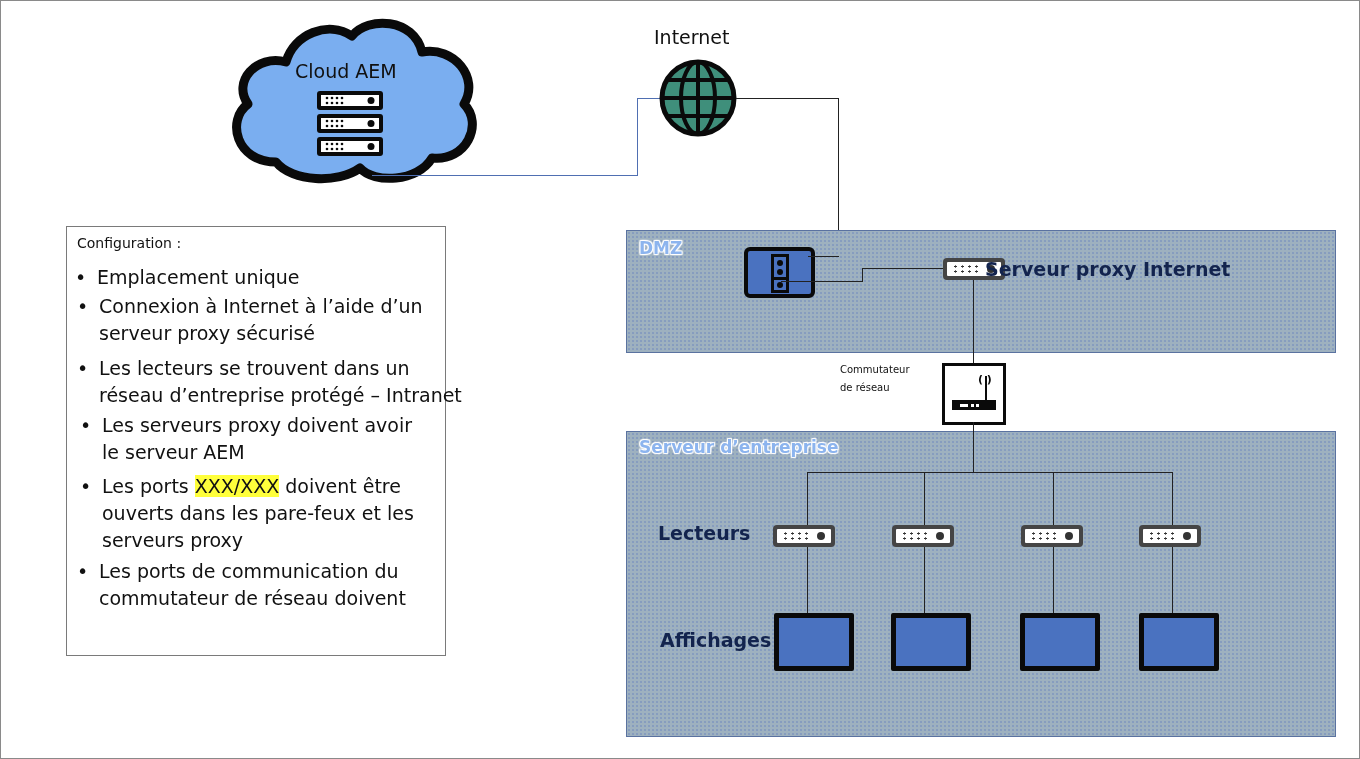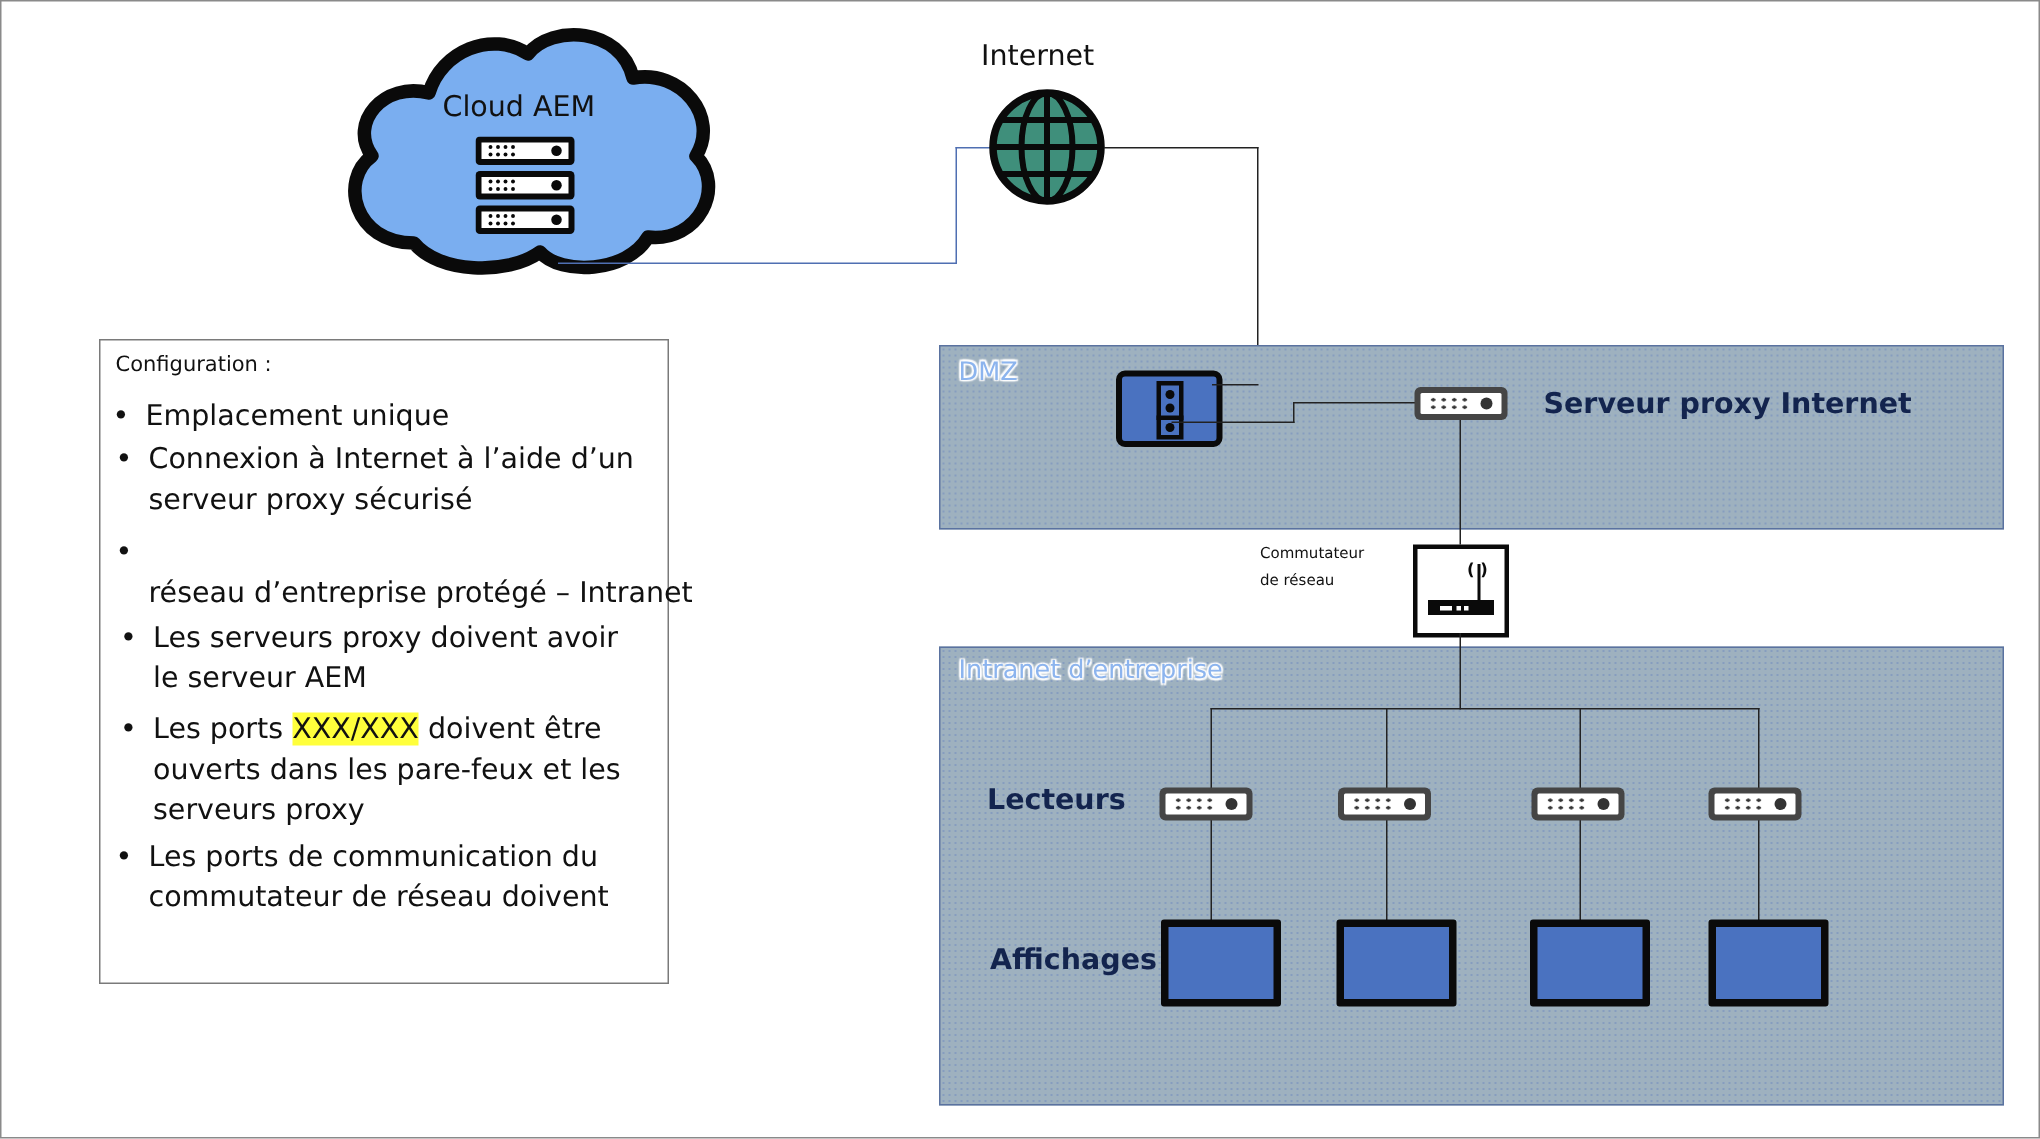--- a/index.html
+++ b/index.html
@@ -2,21 +2,21 @@
 <html><head>
 <meta charset="utf-8">
 <style>
   html, body { margin:0; padding:0; }
   body { width:1360px; height:759px; position:relative; background:#fff; font-family:"DejaVu Sans", sans-serif; overflow:hidden; }
   .frame { position:absolute; left:0; top:0; width:1358px; height:757px; border:1px solid #8a8a8a; }
   .abs { position:absolute; }
   .zone { position:absolute; background-color:#9eb1bf; border:1px solid #5a72a0;
           background-image: radial-gradient(rgba(90,120,190,0.35) 0.8px, transparent 1px);
           background-size:4px 4px; }
-  .zone-label { position:absolute; font-weight:normal; font-size:17px; color:#8cb4ee;
+  .zone-label { position:absolute; font-weight:bold; font-size:17px; color:#8cb4ee;
           text-shadow: 0 0 2px #fff, 0 0 2px #fff, 1px 1px 1px #fff, -1px -1px 1px #fff, 1px -1px 1px #fff, -1px 1px 1px #fff; }
   .dark-label { position:absolute; font-weight:bold; color:#13244e; font-size:19px; }
   .config-box { position:absolute; left:66px; top:226px; width:378px; height:428px; border:1px solid #7a7a7a; background:#fff; }
   .config-title { position:absolute; left:10px; top:8px; font-size:14px; color:#111; }
   .cfg-item { position:absolute; font-size:19px; line-height:27px; color:#111; }
   .cfg-item .bullet { position:absolute; left:-22px; top:0; }
   .hl { background:#ffff3b; }
   .line-h, .line-v { position:absolute; background:#222; }
   .line-h { height:1px; }
   .line-v { width:1px; }
@@ -101,21 +101,21 @@
 <div class="config-box">
   <div class="config-title">Configuration :</div>
 
   <div class="cfg-item" style="left:30px;top:37px">
     <span class="bullet">•</span><span>Emplacement unique</span>
   </div>
   <div class="cfg-item" style="left:32px;top:66px">
     <span class="bullet">•</span><span>Connexion à Internet à l’aide d’un</span><br><span>serveur proxy sécurisé</span>
   </div>
   <div class="cfg-item" style="left:32px;top:128px">
-    <span class="bullet">•</span><br><span style="white-space:nowrap">réseau d’entreprise protégé – Intranet</span>
+    <span class="bullet">•</span><span>Les lecteurs se trouvent dans un</span><br><span style="white-space:nowrap">réseau d’entreprise protégé – Intranet</span>
   </div>
   <div class="cfg-item" style="left:35px;top:185px">
     <span class="bullet">•</span><span>Les serveurs proxy doivent avoir</span><br><span>le serveur AEM</span>
   </div>
   <div class="cfg-item" style="left:35px;top:246px">
     <span class="bullet">•</span><span>Les ports </span><span class="hl">XXX/XXX</span><span> doivent être</span><br><span>ouverts dans les pare-feux et les</span><br><span>serveurs proxy</span>
   </div>
   <div class="cfg-item" style="left:32px;top:331px">
     <span class="bullet">•</span><span>Les ports de communication du</span><br><span>commutateur de réseau doivent</span><br>
   </div>
@@ -136,37 +136,37 @@
 <div class="line-h" style="left:781px;top:281px;width:82px"></div>
 <div class="line-v" style="left:862px;top:268px;height:14px"></div>
 <div class="line-h" style="left:862px;top:268px;width:82px"></div>
 
 <div class="router" style="left:943px;top:258px">
     <div class="face">
       <div class="dots"></div>
       <div class="led"></div>
     </div>
   </div>
-<div class="dark-label" style="left:1029px;top:258px">Serveur proxy Internet</div>
+<div class="dark-label" style="left:985px;top:258px">Serveur proxy Internet</div>
 <div class="line-v" style="left:973px;top:280px;height:84px"></div>
 
 <div class="abs" style="left:840px;top:361px;font-size:10px;line-height:18px;color:#111">
   <span>Commutateur</span><br><span>de réseau</span>
 </div>
 <div class="abs" style="left:942px;top:363px;width:58px;height:56px;border:3px solid #0a0a0a;background:#fff">
   <div class="abs" style="left:7px;top:34px;width:44px;height:10px;background:#0a0a0a"></div>
   <div class="abs" style="left:15px;top:38px;width:8px;height:3px;background:#fff"></div>
   <div class="abs" style="left:26px;top:38px;width:3px;height:3px;background:#fff"></div>
   <div class="abs" style="left:31px;top:38px;width:3px;height:3px;background:#fff"></div>
   <div class="abs" style="left:40px;top:10px;width:2px;height:24px;background:#0a0a0a"></div>
   <div class="abs" style="left:33px;top:7px;font-size:11px;font-weight:bold;color:#0a0a0a">( )</div>
 </div>
 
 <div class="zone" style="left:626px;top:431px;width:708px;height:304px"></div>
-<div class="zone-label" style="left:639px;top:437px">Intranet d’entreprise</div>
+<div class="zone-label" style="left:639px;top:437px">Serveur d’entreprise</div>
 <div class="line-v" style="left:973px;top:422px;height:51px"></div>
 <div class="line-h" style="left:807px;top:472px;width:366px"></div>
 
 <div class="dark-label" style="left:658px;top:522px">Lecteurs</div>
 <div class="dark-label" style="left:660px;top:629px">Affichages</div>
 
 <div class="line-v" style="left:807px;top:472px;height:142px"></div>
 <div class="line-v" style="left:924px;top:472px;height:142px"></div>
 <div class="line-v" style="left:1053px;top:472px;height:142px"></div>
 <div class="line-v" style="left:1172px;top:472px;height:142px"></div>

